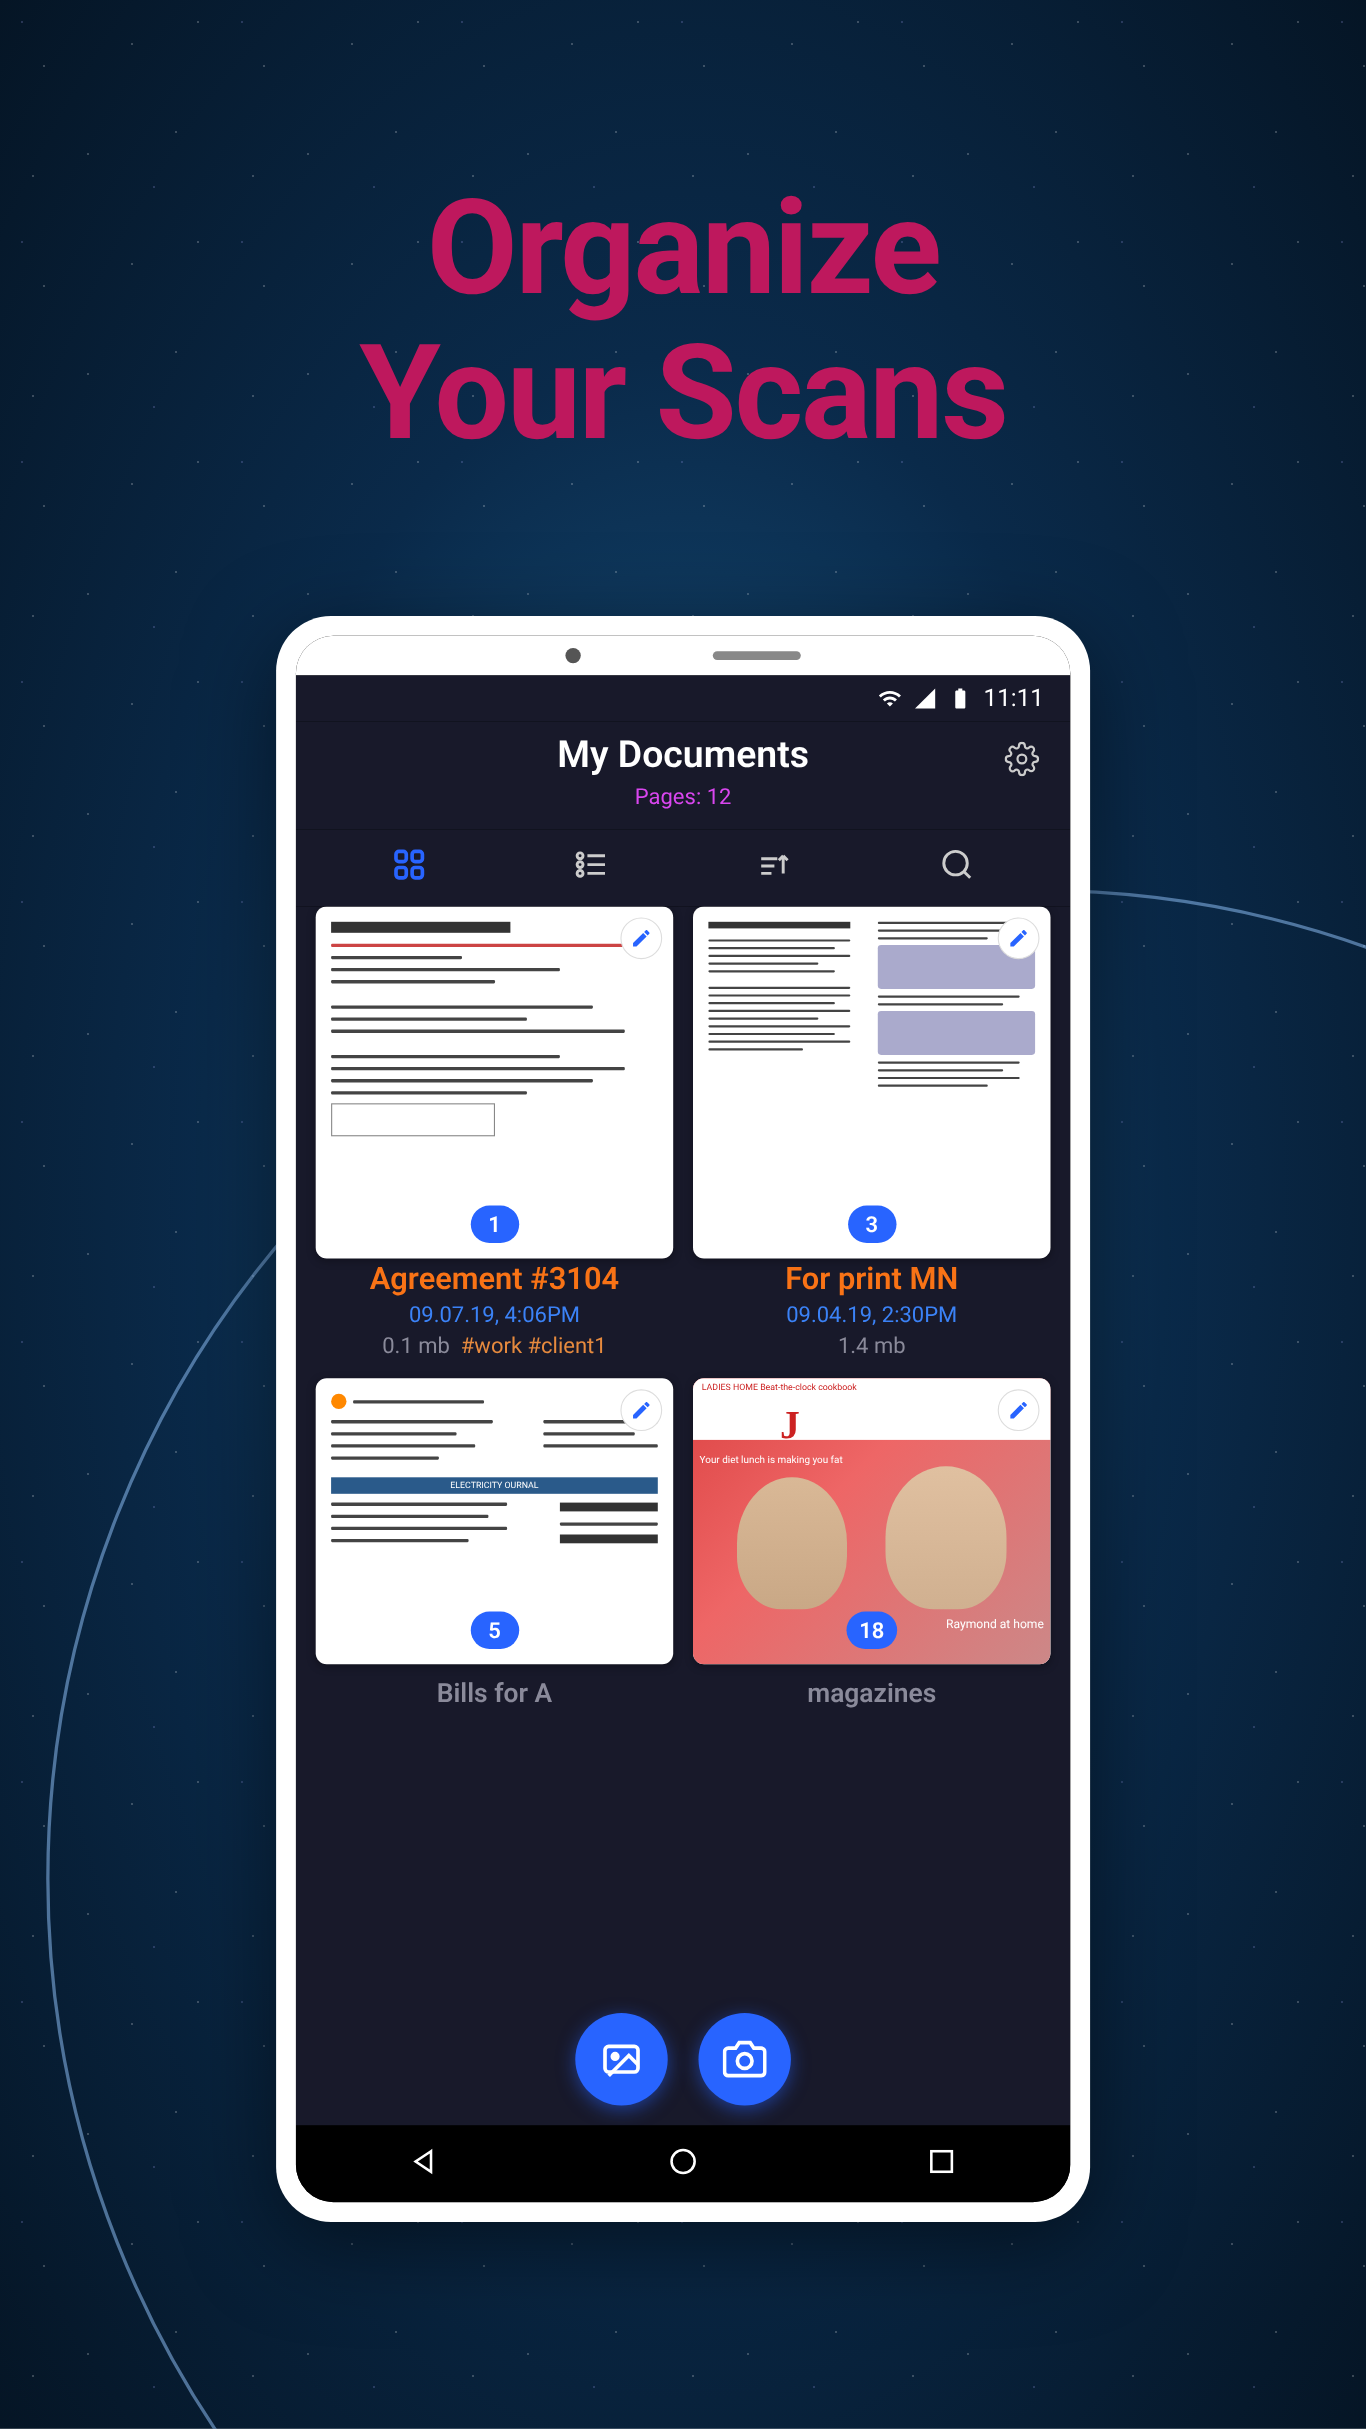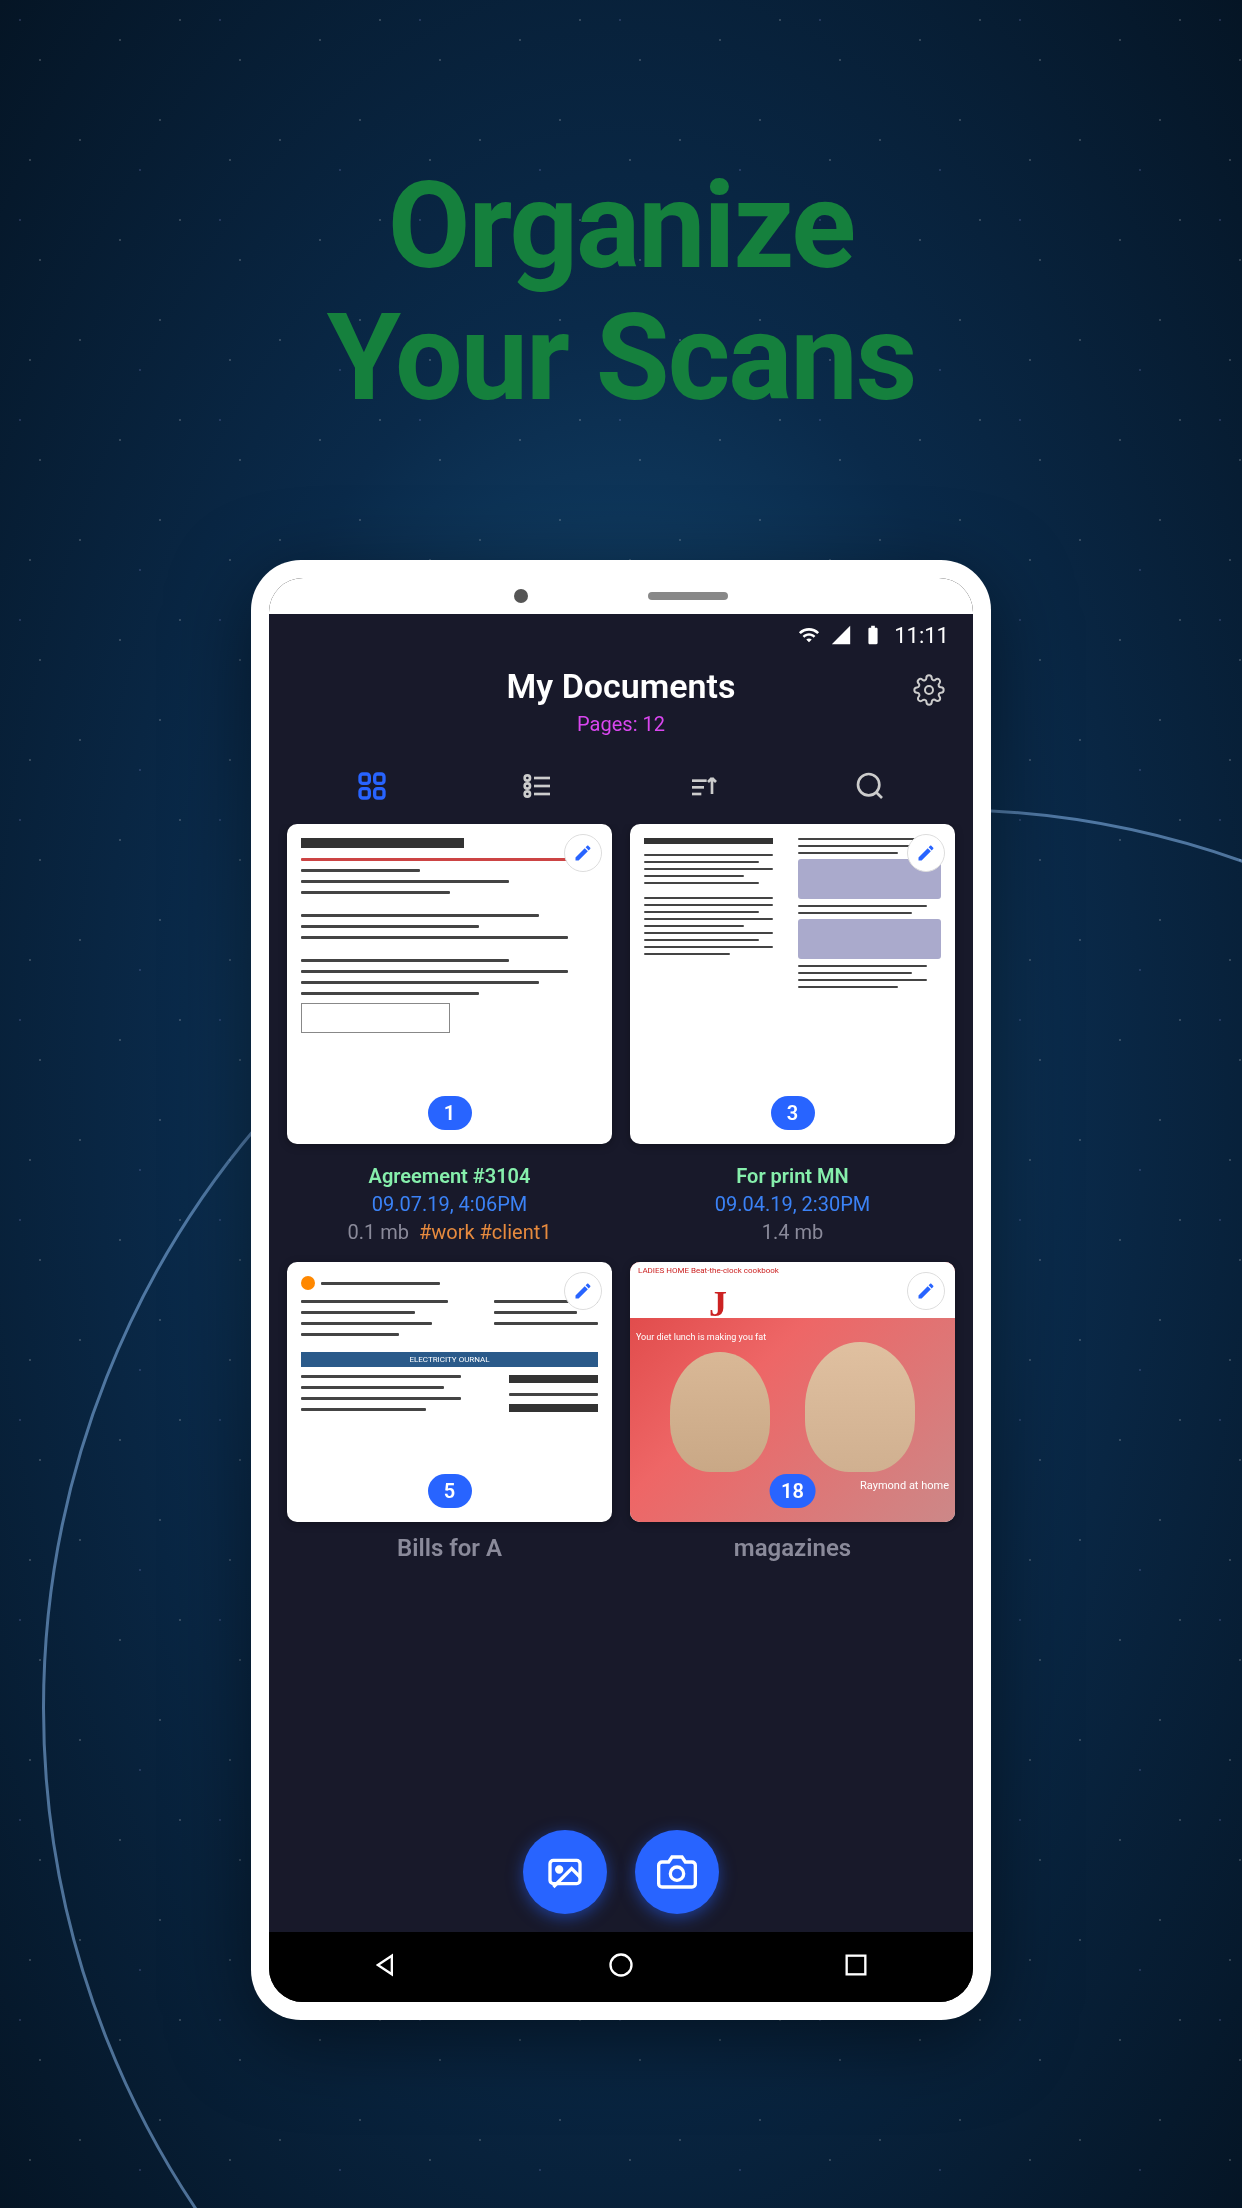--- a/index.html
+++ b/index.html
@@ -34,21 +34,21 @@
   height: 1800px;
   border: 3px solid rgba(150,200,255,0.5);
   border-radius: 50%;
 }
 .promo-title {
   position: absolute;
   top: 160px;
   left: 0;
   right: 0;
   text-align: center;
-  color: #15803d;
+  color: #be185d;
   font-size: 120px;
   font-weight: 700;
   line-height: 1.1;
   letter-spacing: -2px;
 }
 .phone {
   position: absolute;
   left: 50%;
   top: 560px;
   transform: translateX(-50%);
@@ -165,21 +165,21 @@
   background: #2864ff;
   border-radius: 17px;
   color: #fff;
   font-size: 20px;
   font-weight: 600;
   display: flex;
   align-items: center;
   justify-content: center;
   z-index: 2;
 }
-.doc-title { color: #86efac; font-size: 20px; font-weight: 600; margin-top: 20px; }
+.doc-title { color: #f97316; font-size: 28px; font-weight: 600; margin-top: 2px; }
 .doc-date { color: #3b82f6; font-size: 20px; margin-top: 4px; }
 .doc-meta { color: #8a8a9a; font-size: 20px; margin-top: 4px; }
 .doc-meta .tag { color: #e68a3e; }
 .thumb-lines { position: absolute; inset: 14px; }
 .thumb-line { height: 3px; background: #444; margin-bottom: 8px; border-radius: 1px; }
 .thumb-line.w80 { width: 80%; } .thumb-line.w60 { width: 60%; } .thumb-line.w90 { width: 90%; }
 .thumb-line.w40 { width: 40%; } .thumb-line.w70 { width: 70%; } .thumb-line.w50 { width: 50%; }
 .thumb-line.red { background: #c44; }
 .thumb-head { height: 10px; background: #333; width: 55%; margin-bottom: 10px; }
 .thumb-two-col { display: flex; gap: 10px; position: absolute; inset: 14px; }

